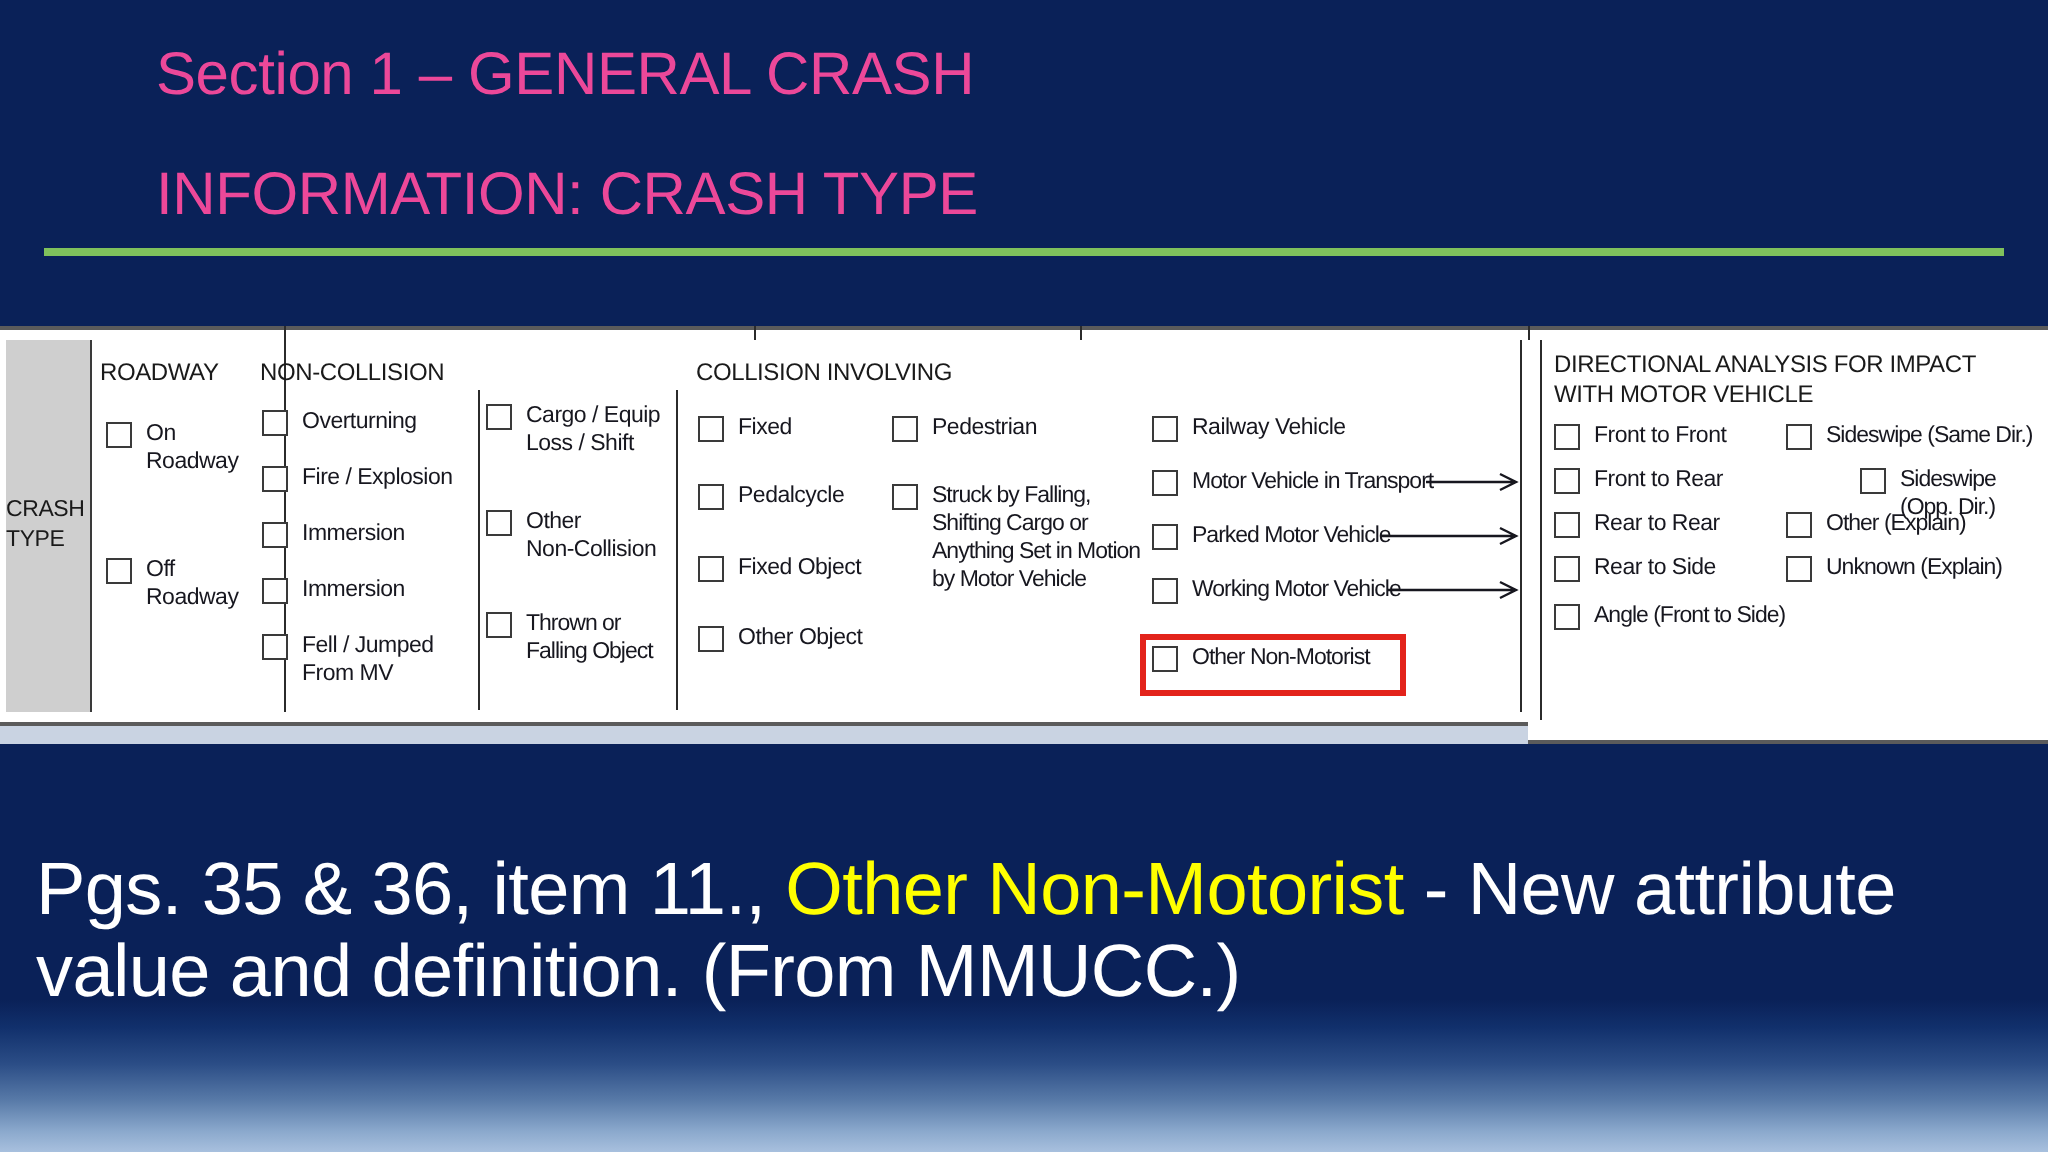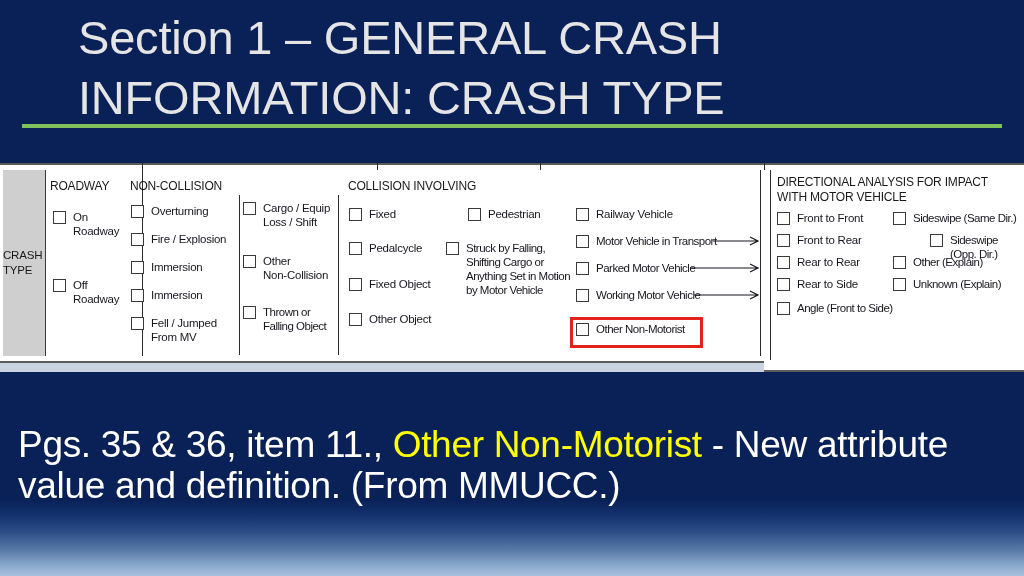--- a/index.html
+++ b/index.html
@@ -31,22 +31,22 @@
         #587aa8 66%,
         #8aa8cc 86%,
         #a8c0de 100%);
   }
   
   .title {
     position: absolute;
     left: 78px;
     top: 8px;
     width: 900px;
-    color: #e5e5e5;
-    font-size: 47px;
+    color: #ec4899;
+    font-size: 30px;
     line-height: 60px;
     font-weight: 400;
     letter-spacing: -0.2px;
     white-space: pre-line;
   }
   .title-rule {
     position: absolute;
     left: 22px;
     top: 124px;
     width: 980px;
@@ -272,21 +272,21 @@
     </div>
     <div class="opt" style="left:349px; top:114px;">
       <span class="cb"></span>
       <span class="opt-label">Fixed Object</span>
     </div>
     <div class="opt" style="left:349px; top:149px;">
       <span class="cb"></span>
       <span class="opt-label">Other Object</span>
     </div>
 
-    <div class="opt" style="left:468px; top:44px;align-items:center;">
+    <div class="opt" style="left:446px; top:44px;align-items:center;">
       <span class="cb"></span>
       <span class="opt-label">Pedestrian</span>
     </div>
     <div class="opt" style="left:446px; top:78px;">
       <span class="cb"></span>
       <span class="opt-label tight">Struck by Falling,
 Shifting Cargo or
 Anything Set in Motion
 by Motor Vehicle</span>
     </div>

